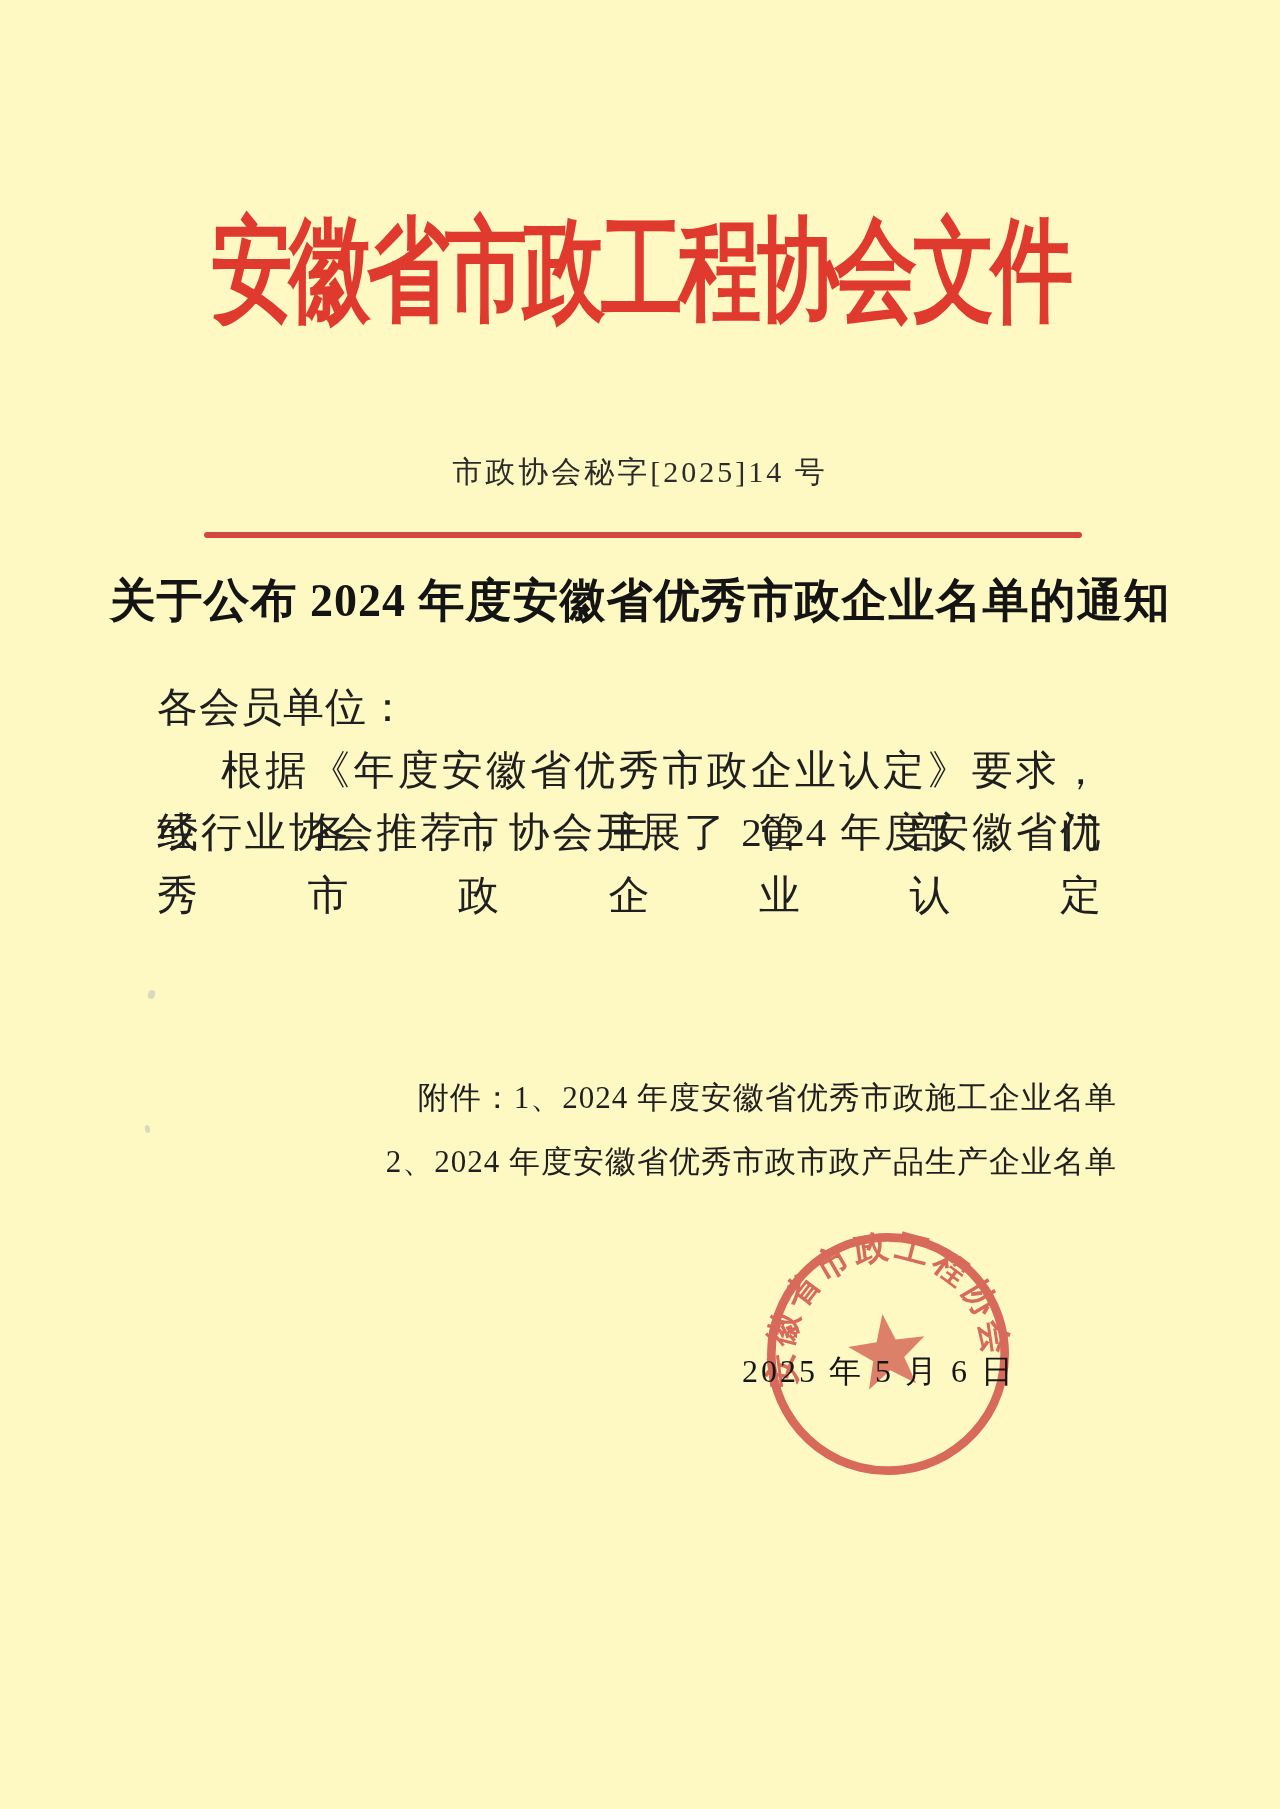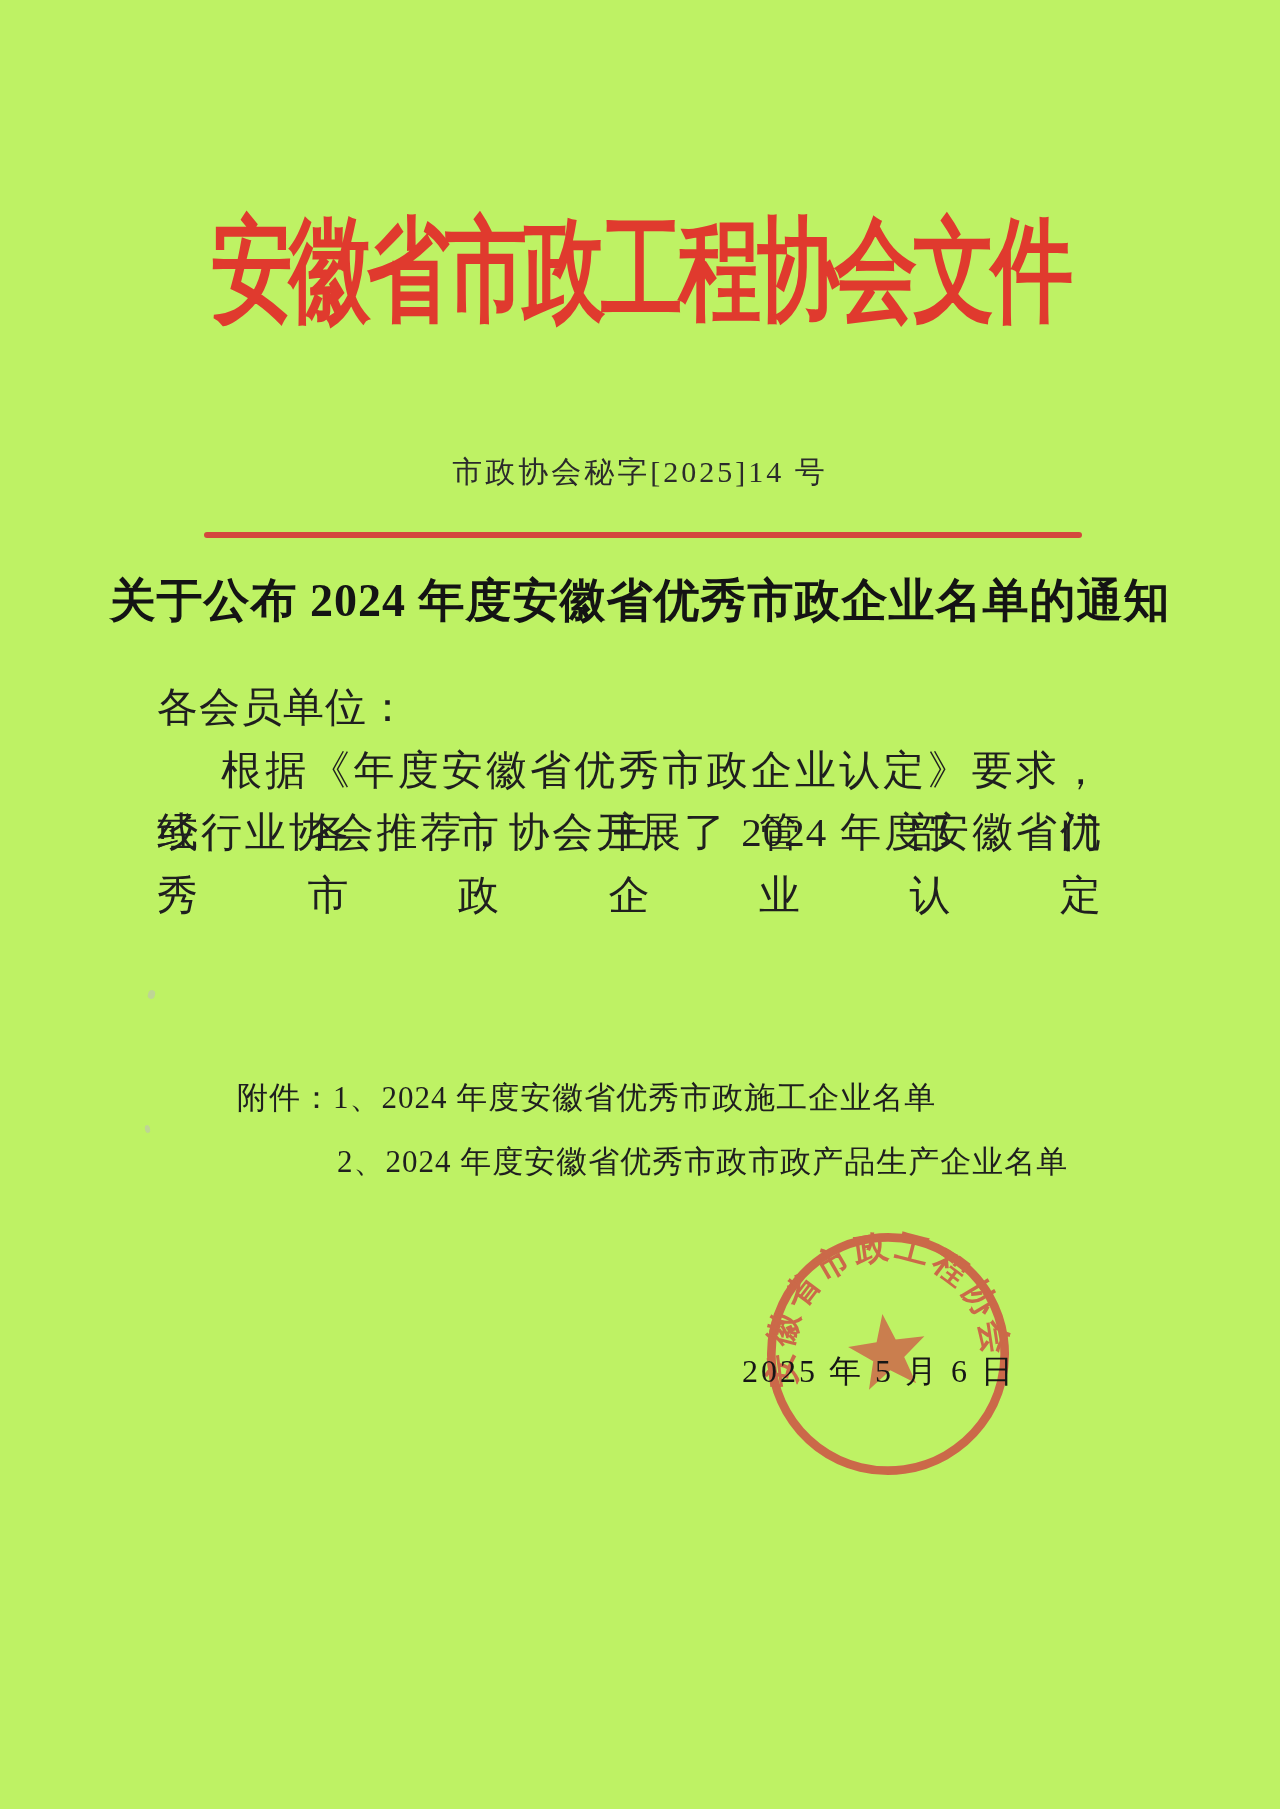--- a/index.html
+++ b/index.html
@@ -1,20 +1,20 @@
 <!DOCTYPE html>
 <html><head>
 <meta charset="utf-8">
 <style>
   html,body { margin:0; padding:0; background:#e9e9e9; }
   .page {
     position:relative;
     width:1280px; height:1809px;
     margin:0 auto;
-    background:#bef264;
+    background:#fef9c3;
     overflow:hidden;
     font-family:"Liberation Serif","DejaVu Serif",serif;
     color:#222222;
   }
 
   
   .header-wrap {
     position:absolute; top:196px; left:0; right:0;
     text-align:center;
   }
@@ -78,20 +78,21 @@
   }
   .salutation { margin-bottom:0; }
   .indent-first { text-indent:64px; }
 
   
   .attachments {
     position:absolute; left:157px; top:1066px;
     width:960px;
     font-size:31px;
     color:#1f1f1f;
+    text-align:right;
   }
   .att-row {
     height:64px; line-height:64px;
     letter-spacing:1px;
     padding-left:80px;
     white-space:nowrap;
   }
   .att-row.second { padding-left:180px; }
 
   

